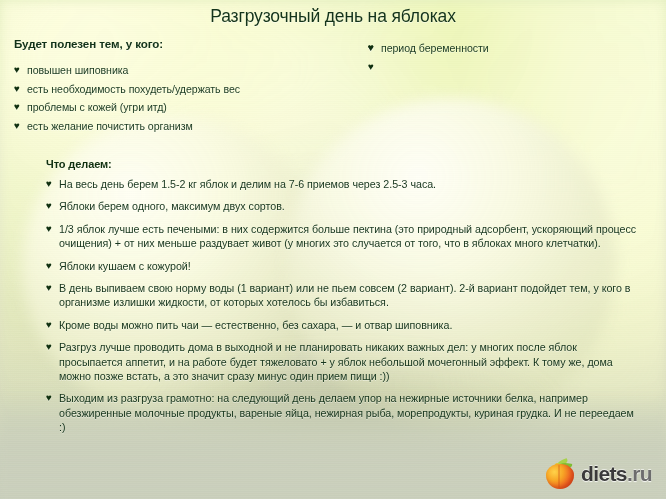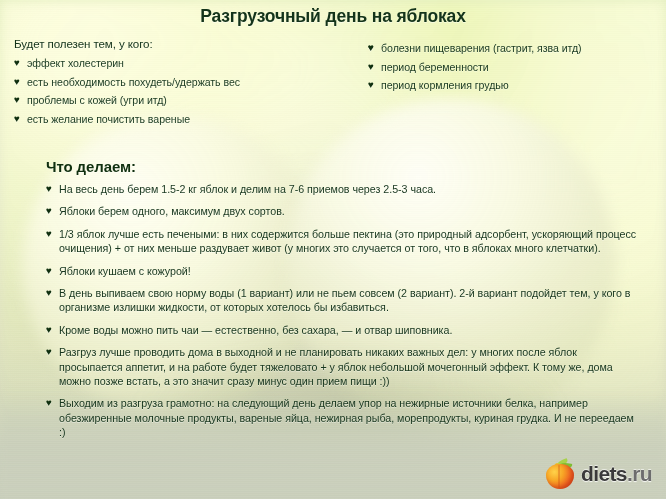--- a/index.html
+++ b/index.html
@@ -121,44 +121,44 @@
     height: 100%;
   }
 
   .poster-title {
     position: absolute;
     top: 6px;
     left: 0;
     width: 100%;
     text-align: center;
     font-size: 17.5px;
-    font-weight: bold;
+    font-weight: normal;
     letter-spacing: -.15px;
     color: #14341a;
     text-shadow: 0 1px 1px rgba(255,255,255,.55);
   }
 
   .columns {
     position: absolute;
     top: 37px;
     left: 0;
     width: 100%;
   }
   .col {
     position: absolute;
     top: 0;
   }
   .col-left  { left: 14px;  width: 350px; }
   .col-right { left: 368px; width: 292px; }
 
   .col-heading {
     font-size: 11.6px;
-    font-weight: normal;
+    font-weight: bold;
     color: #123218;
-    margin-bottom: 7px;
+    margin-bottom: 14px;
     letter-spacing: -.1px;
     text-shadow: 0 1px 0 rgba(255,255,255,.45);
   }
 
   ul.heart-list {
     list-style: none;
     margin: 0;
     padding: 0;
   }
   ul.heart-list > li {
@@ -181,21 +181,21 @@
   }
 
   
   .howto {
     position: absolute;
     left: 46px;
     top: 158px;
     width: 592px;
   }
   .howto-heading {
-    font-size: 15px;
+    font-size: 11px;
     font-weight: bold;
     color: #10300f;
     margin-bottom: 7px;
     letter-spacing: -.1px;
     text-shadow: 0 1px 0 rgba(255,255,255,.5);
   }
   ul.howto-list {
     list-style: none;
     margin: 0;
     padding: 0;
@@ -294,53 +294,51 @@
 
     <div class="poster-title">Разгрузочный день на яблоках</div>
 
     <div class="columns">
 
       <div class="col col-left">
         <div class="col-heading">Будет полезен тем, у кого:</div>
         <ul class="heart-list">
           <li>
             <span class="bullet">♥</span>
-            <span>эффект холестерин</span>
+            <span>повышен шиповника</span>
           </li>
           <li>
             <span class="bullet">♥</span>
             <span>есть необходимость похудеть/удержать вес</span>
           </li>
           <li>
             <span class="bullet">♥</span>
             <span>проблемы с кожей (угри итд)</span>
           </li>
           <li>
             <span class="bullet">♥</span>
-            <span>есть желание почистить вареные</span>
+            <span>есть желание почистить организм</span>
           </li>
         </ul>
       </div>
 
       <div class="col col-right">
         <ul class="heart-list">
           <li>
             <span class="bullet">♥</span>
           </li>
           <li>
             <span class="bullet">♥</span>
-            <span>болезни пищеварения (гастрит, язва итд)</span>
           </li>
           <li>
             <span class="bullet">♥</span>
             <span>период беременности</span>
           </li>
           <li>
             <span class="bullet">♥</span>
-            <span>период кормления грудью</span>
           </li>
         </ul>
       </div>
 
     </div>
 
     <div class="howto">
       <div class="howto-heading">Что делаем:</div>
       <ul class="howto-list">
         <li>

